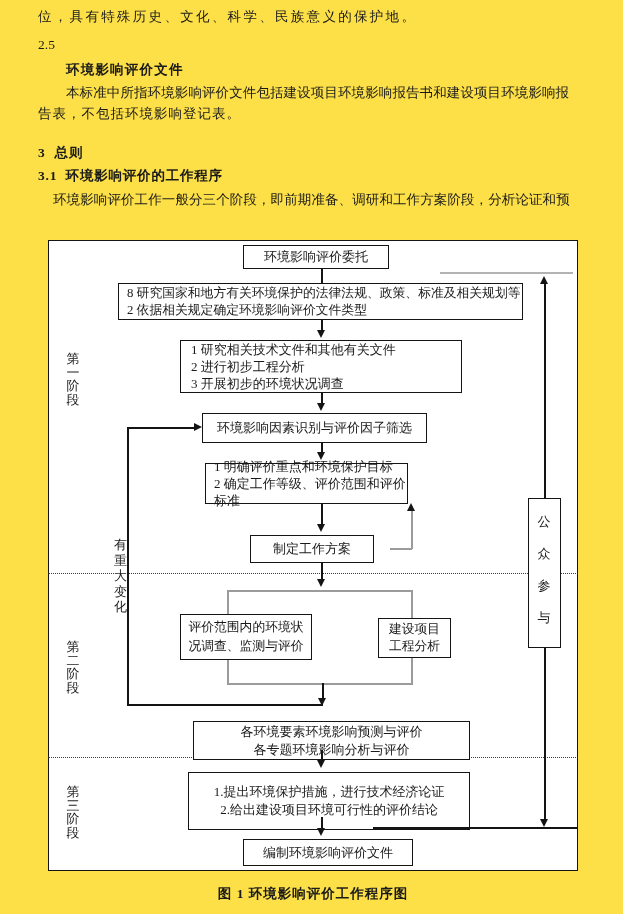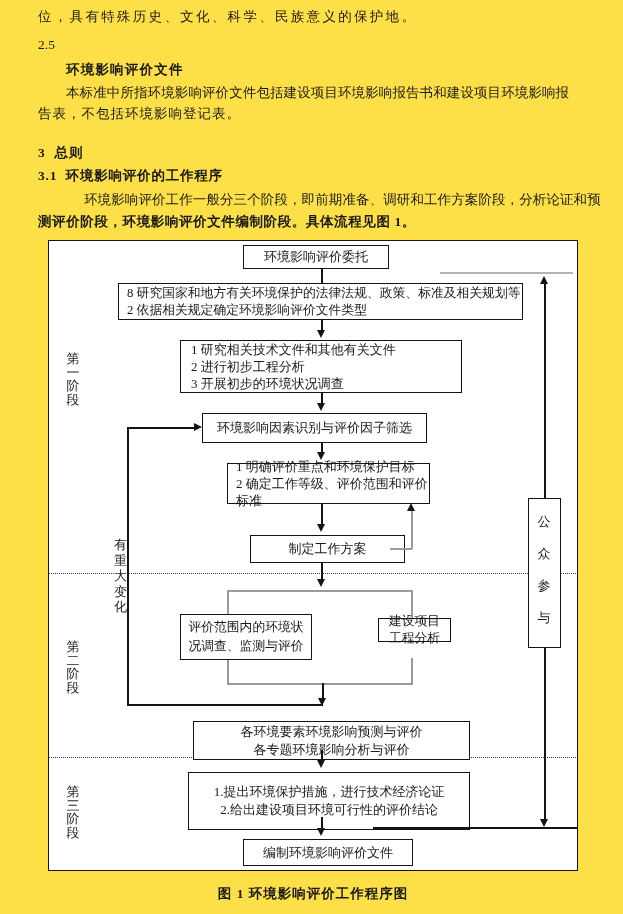--- a/index.html
+++ b/index.html
@@ -36,22 +36,21 @@
 
 <div class="page">
 
   <div class="t" style="left:38px;top:9px;letter-spacing:2.3px;">位，具有特殊历史、文化、科学、民族意义的保护地。</div>
   <div class="t" style="left:38px;top:37px;">2.5</div>
   <div class="t tb" style="left:66px;top:62px;letter-spacing:1.2px;">环境影响评价文件</div>
   <div class="t" style="left:66px;top:85px;letter-spacing:0.1px;">本标准中所指环境影响评价文件包括建设项目环境影响报告书和建设项目环境影响报</div>
   <div class="t" style="left:38px;top:106px;letter-spacing:1px;">告表，不包括环境影响登记表。</div>
   <div class="t tb" style="left:38px;top:145px;letter-spacing:1px;">3  总则</div>
   <div class="t tb" style="left:38px;top:168px;letter-spacing:0.8px;">3.1  环境影响评价的工作程序</div>
-  <div class="t" style="left:84px;top:192px;letter-spacing:0.1px;text-align:right;">环境影响评价工作一般分三个阶段，即前期准备、调研和工作方案阶段，分析论证和预</div>
-  <div class="t tb" style="left:38px;top:214px;letter-spacing:0.6px;">测评价阶段，环境影响评价文件编制阶段。具体流程见图 1。</div>
+  <div class="t" style="left:53px;top:192px;letter-spacing:0.1px;text-align:right;">环境影响评价工作一般分三个阶段，即前期准备、调研和工作方案阶段，分析论证和预</div>
 
   <div class="box" style="left:48px;top:240px;width:530px;height:631px;"></div>
 
   <div class="vt" style="left:66px;top:352px;width:14px;line-height:13.5px;">
       <span class="vch">第</span>
       <span class="vch">一</span>
       <span class="vch">阶</span>
       <span class="vch">段</span>
     </div>
   <div class="vt" style="left:66px;top:640px;width:14px;line-height:13.5px;">
@@ -83,35 +82,35 @@
   <div class="box bl" style="left:180px;top:340px;width:282px;height:53px;padding-left:10px;line-height:17px;">
     <span>1 研究相关技术文件和其他有关文件</span>
     <span>2 进行初步工程分析</span>
     <span>3 开展初步的环境状况调查</span>
   </div>
 
   <div class="box bc" style="left:202px;top:413px;width:225px;height:30px;">
     <span>环境影响因素识别与评价因子筛选</span>
   </div>
 
-  <div class="box bl" style="left:227px;top:463px;width:203px;height:41px;padding-left:8px;line-height:17px;">
+  <div class="box bl" style="left:205px;top:463px;width:203px;height:41px;padding-left:8px;line-height:17px;">
     <span>1 明确评价重点和环境保护目标</span>
     <span>2 确定工作等级、评价范围和评价标准</span>
   </div>
 
-  <div class="box bc" style="left:250px;top:535px;width:155px;height:28px;">
+  <div class="box bc" style="left:250px;top:535px;width:124px;height:28px;">
     <span>制定工作方案</span>
   </div>
 
   <div class="box bc" style="left:180px;top:614px;width:132px;height:46px;font-size:12.8px;line-height:19px;">
     <span>评价范围内的环境状</span>
     <span>况调查、监测与评价</span>
   </div>
 
-  <div class="box bc" style="left:378px;top:618px;width:73px;height:24px;font-size:12.8px;line-height:17px;">
+  <div class="box bc" style="left:378px;top:618px;width:73px;height:40px;font-size:12.8px;line-height:17px;">
     <span>建设项目</span>
     <span>工程分析</span>
   </div>
 
   <div class="box bc" style="left:193px;top:711px;width:277px;height:39px;line-height:17.5px;margin-top:10px;">
     <span>各环境要素环境影响预测与评价</span>
     <span>各专题环境影响分析与评价</span>
   </div>
 
   <div class="box bc" style="left:188px;top:772px;width:282px;height:58px;line-height:18.5px;">

